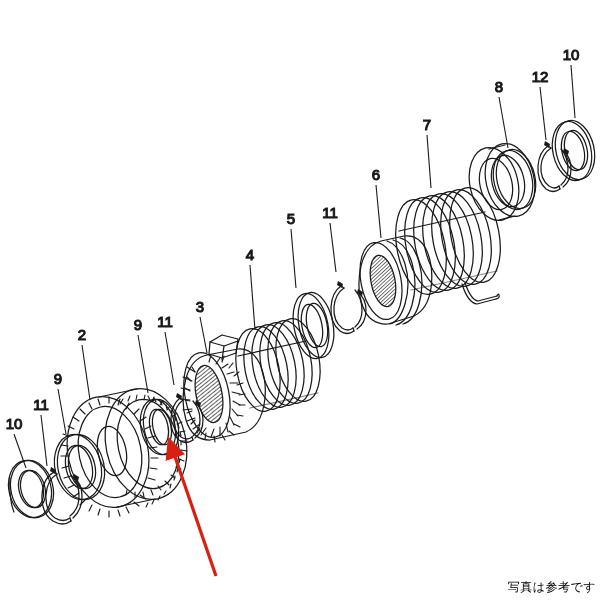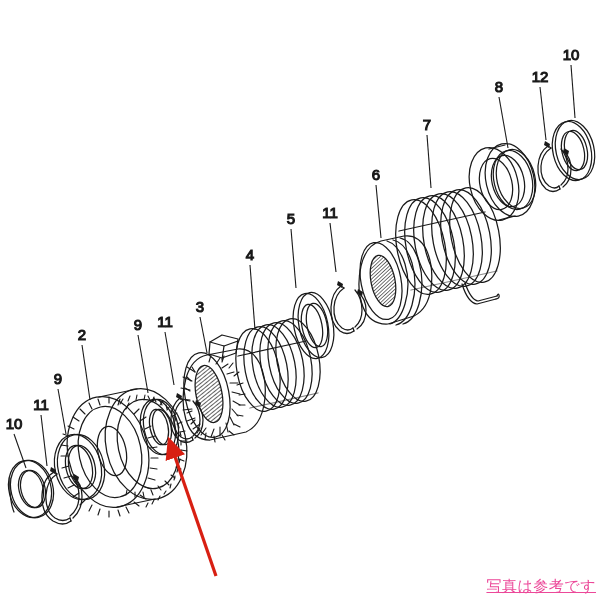--- a/index.html
+++ b/index.html
@@ -1,22 +1,22 @@
 <!DOCTYPE html>
 <html><head>
 <meta charset="utf-8">
 <style>
   html,body{margin:0;padding:0;background:#ffffff;}
   body{width:600px;height:600px;overflow:hidden;
        font-family:"Liberation Sans","DejaVu Sans",sans-serif;}
   #stage{position:relative;width:600px;height:600px;background:#fff;}
   #art{position:absolute;left:0;top:0;width:600px;height:600px;}
-  .caption{position:absolute;right:4px;bottom:4px;font-size:15px;color:#ec4899;
+  .caption{position:absolute;right:4px;bottom:4px;font-size:12px;color:#000000;
            font-family:"DejaVu Sans","Liberation Sans",sans-serif;letter-spacing:.5px;
-           white-space:nowrap;text-decoration:underline;}
+           white-space:nowrap;}
   .lbl{font-family:"Liberation Sans","DejaVu Sans",sans-serif;font-size:15px;
        fill:#111;text-anchor:middle;dominant-baseline:alphabetic;}
 </style>
 </head>
 <body>
 
 <div id="stage">
 
   <svg id="art" viewBox="0 0 600 600" xmlns="http://www.w3.org/2000/svg">
     <defs>

